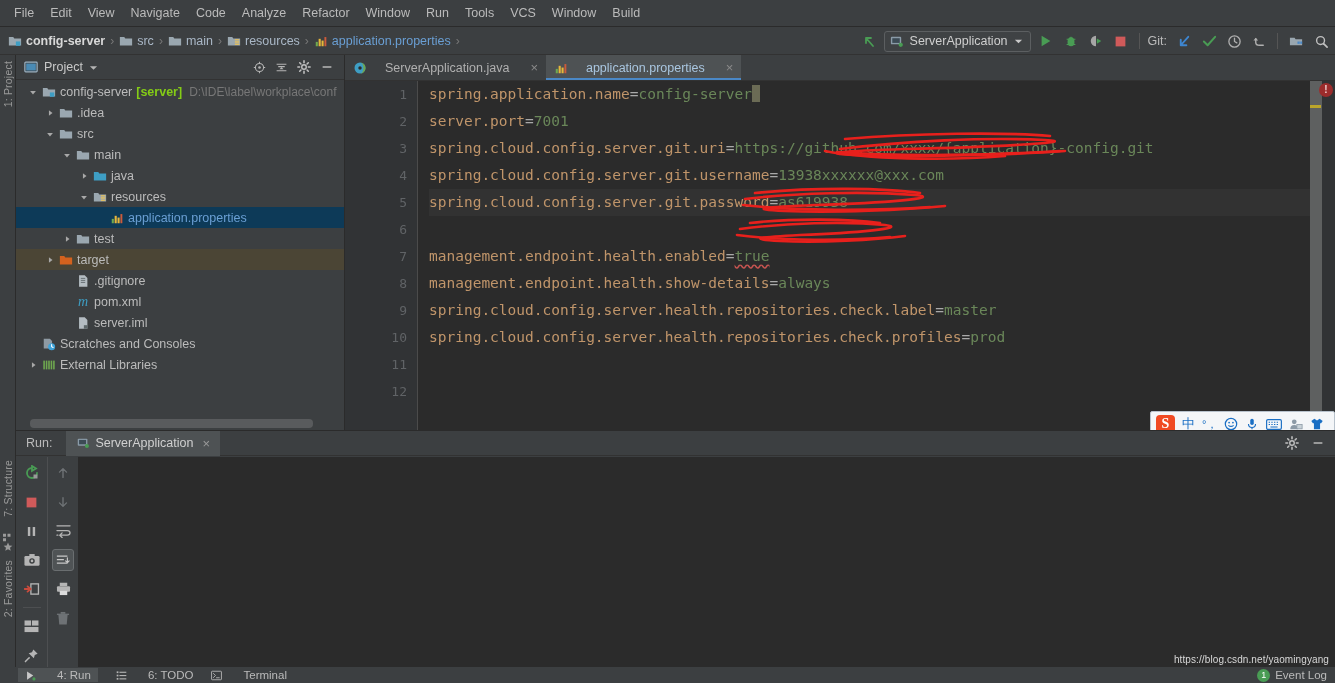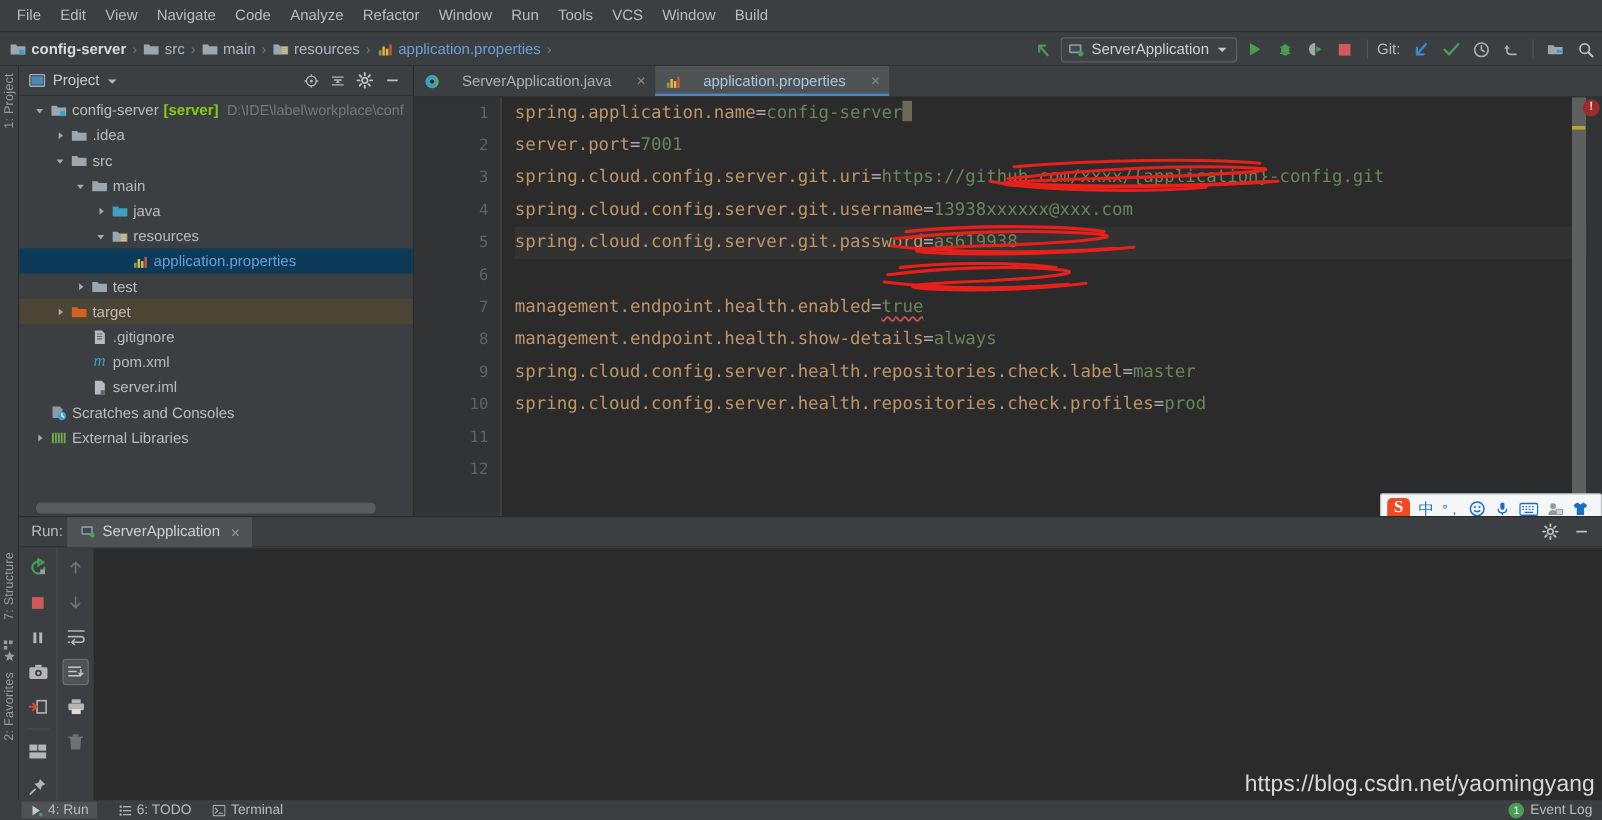--- a/index.html
+++ b/index.html
@@ -180,21 +180,21 @@
 
   
   .runpanel {
     position: absolute; left: 16px; top: 430px; width: 1319px; height: 237px;
     background: #3c3f41; border-top: 1px solid #2b2b2b;
   }
   .run-header {
     height: 25px; display: flex; align-items: center; padding-left: 10px;
     border-bottom: 1px solid #323232;
   }
-  .run-label { font-size: 12.5px; color: #bbb; margin-right: 4px; }
+  .run-label { font-size: 12.5px; color: #bbb; margin-right: 14px; }
   .run-tab {
     display: flex; align-items: center; gap: 5px; padding: 3px 10px;
     background: #4e5254; font-size: 12.5px; color: #d0d0d0; height: 25px;
   }
   .run-hdr-right { margin-left: auto; display: flex; gap: 12px; padding-right: 10px; }
 
   .run-toolbar {
     position: absolute; left: 0; top: 26px; width: 62px; bottom: 0;
     display: flex; background: #3c3f41;
   }
@@ -210,30 +210,30 @@
     position: absolute; left: 62px; top: 26px; right: 0; bottom: 0;
     background: #2b2b2b;
   }
 
   
   .statusbar {
     position: absolute; left: 0; bottom: 0; width: 1335px; height: 16px;
     background: #3c3f41; display: flex; align-items: center;
     font-size: 11.5px; color: #bbbbbb; padding-left: 18px; gap: 18px;
   }
-  .sb-item { display: flex; align-items: center; gap: 4px; cursor: default; }
+  .sb-item { display: flex; align-items: center; gap: 21px; cursor: default; }
   .sb-item.active { background: #4e5254; padding: 1px 7px; }
   .sb-right { margin-left: auto; display: flex; align-items: center; gap: 5px; padding-right: 8px; }
   .evt-badge {
     width: 13px; height: 13px; border-radius: 50%; background: #499c54;
     color: #fff; font-size: 9px; text-align: center; line-height: 13px;
   }
   .watermark {
     position: absolute; right: 6px; bottom: 18px;
-    font-size: 19px; color: #d8d8d8; letter-spacing: .1px;
+    font-size: 10px; color: #d8d8d8; letter-spacing: .1px;
   }
 
   
   .scribble { position: absolute; pointer-events: none; }
 </style>
 </head>
 <body>
 
 <div id="app">
 

